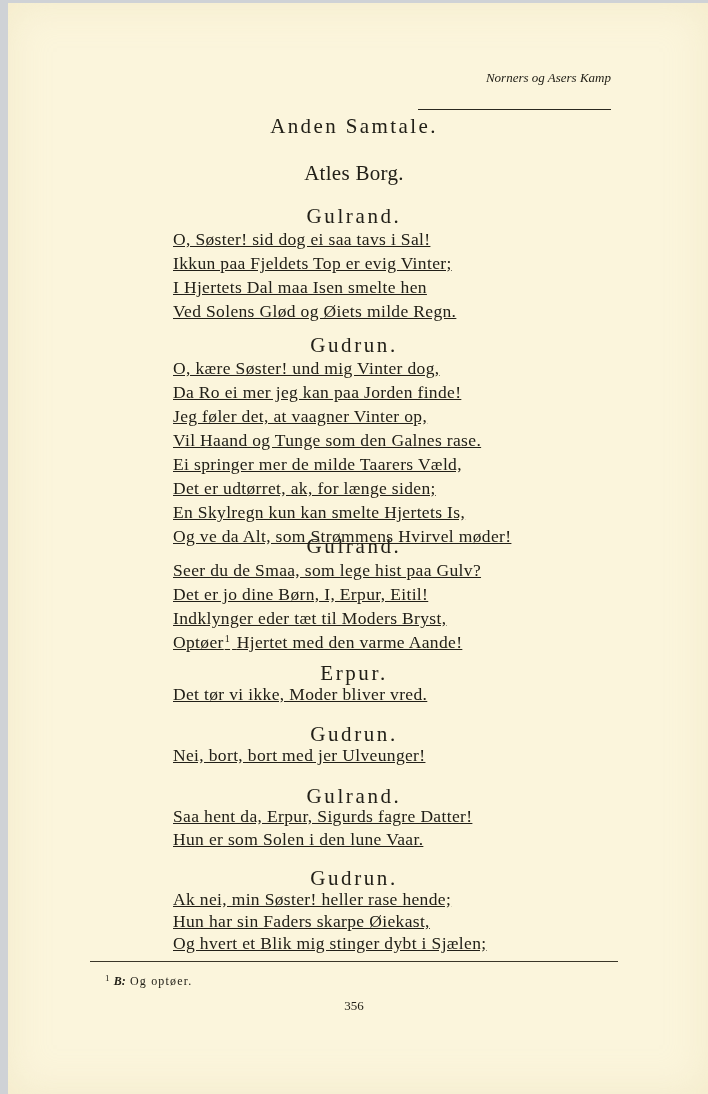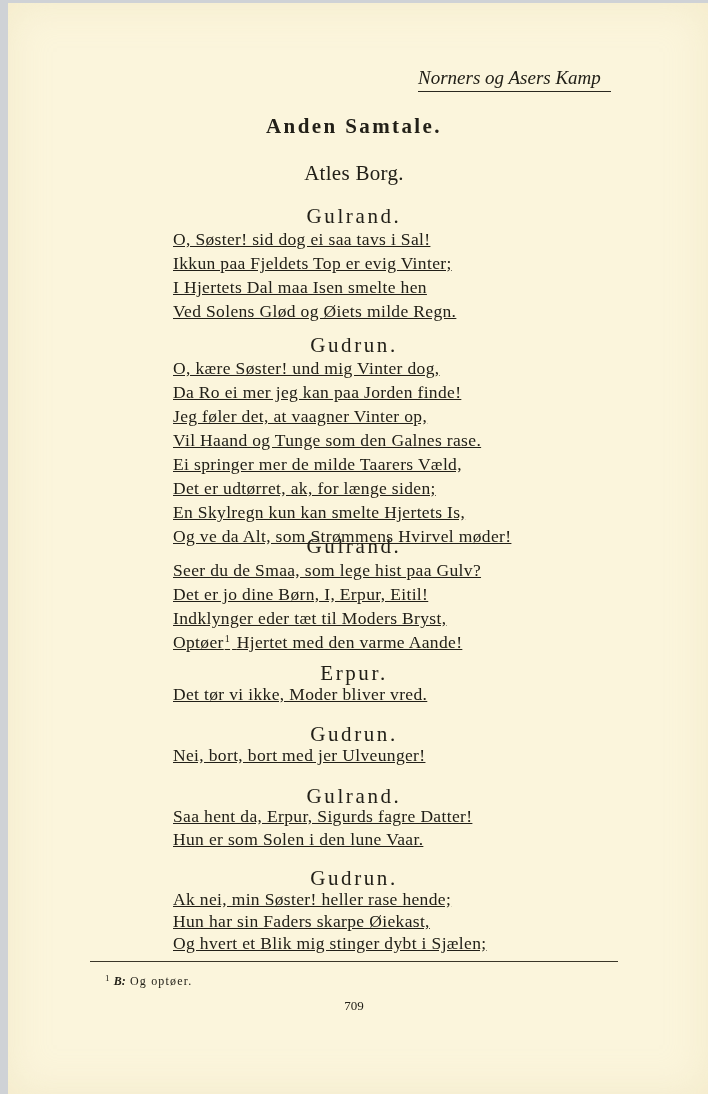--- a/index.html
+++ b/index.html
@@ -9,25 +9,25 @@
     font-family:"Liberation Serif", "DejaVu Serif", serif;
     color:#222018;
   }
   .page {
     position:absolute; left:8px; top:3px; width:700px; height:1091px;
     background:#fbf5dc;
     box-shadow: inset 0 0 40px rgba(230,215,170,0.35);
   }
   .running-head {
     position:absolute; left:418px; top:67px; width:193px;
-    font-style:italic; font-size:19px; 
-    border-bottom:1.5px solid #2a2820; padding-bottom:2px; line-height:22px;
+    font-style:italic; font-size:13px; text-align:right;
+    border-bottom:1.5px solid #2a2820; padding-bottom:20px; line-height:22px;
   }
   .abs { position:absolute; white-space:nowrap; }
-  .title { font-size:21px; letter-spacing:2.4px; left:0; width:708px; text-align:center;font-weight:bold; }
+  .title { font-size:21px; letter-spacing:2.4px; left:0; width:708px; text-align:center; }
   .subtitle { font-size:21px; left:0; width:708px; text-align:center; letter-spacing:0.3px; }
   .speaker { font-size:21px; letter-spacing:2.6px; left:0; width:708px; text-align:center; }
   .line { font-size:17.5px; left:173px; letter-spacing:0.35px;text-decoration:underline; }
   .rule { position:absolute; left:90px; width:528px; top:961px; border-top:1.5px solid #3a3628; }
   .footnote { font-size:12px; left:105px; top:973px; letter-spacing:1.2px;text-align:right; }
   .footnote i { font-weight:bold; letter-spacing:0; }
   .footnote sup { font-size:9px; vertical-align:4px; margin-right:3px; }
   .pagenum { font-size:13px; left:0; width:708px; text-align:center; top:998px; }
   sup.fn { font-size:10px; vertical-align:6px; margin:0 2px 0 1px; }
 </style>
@@ -75,13 +75,13 @@
 
 <div class="abs speaker" style="top:866px">Gudrun.</div>
 <div class="abs line" style="top:889px">Ak nei, min Søster! heller rase hende;</div>
 <div class="abs line" style="top:911px">Hun har sin Faders skarpe Øiekast,</div>
 <div class="abs line" style="top:933px">Og hvert et Blik mig stinger dybt i Sjælen;</div>
 
 <div class="rule"></div>
 
 <div class="abs footnote"><sup>1</sup><i>B:</i> <span>Og optøer.</span></div>
 
-<div class="abs pagenum">709</div>
+<div class="abs pagenum">356</div>
 
 </body></html>

